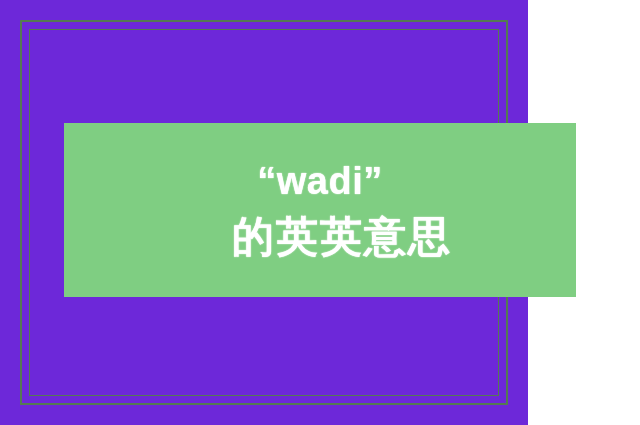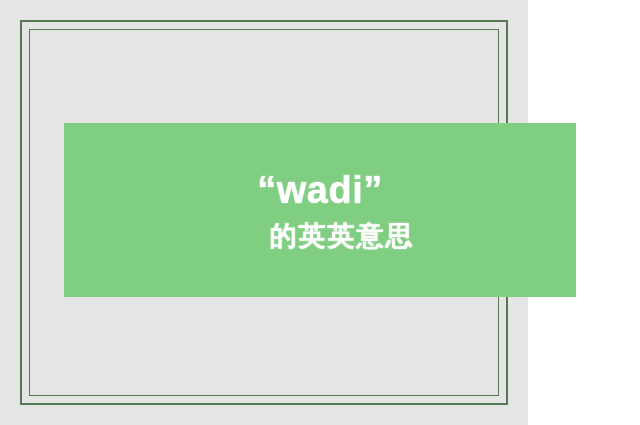--- a/index.html
+++ b/index.html
@@ -12,21 +12,21 @@
     height: 425px;
     overflow: hidden;
     font-family: "Liberation Sans", "DejaVu Sans", sans-serif;
   }
 
   
   #page {
     position: relative;
     width: 528px;
     height: 425px;
-    background: #e5e5e5;
+    background: #6d28d9;
     box-sizing: border-box;
   }
 
   
   .frame-outer {
     position: absolute;
     left: 20px;
     top: 20px;
     right: 20px;
     bottom: 20px;
@@ -73,21 +73,21 @@
       0 0 1px rgba(255,255,255,0.85),
       0 0 2px rgba(255,255,255,0.45);
   }
 
   .card-line.title {
     font-size: 38px;
     margin-bottom: 10px;
   }
 
   .card-line.subtitle {
-    font-size: 27px;
+    font-size: 42px;
     letter-spacing: 2px;
     margin-left: 44px;
   }
 </style>
 </head>
 <body>
 
 <div id="page">
 
   <div class="frame-outer"></div>

